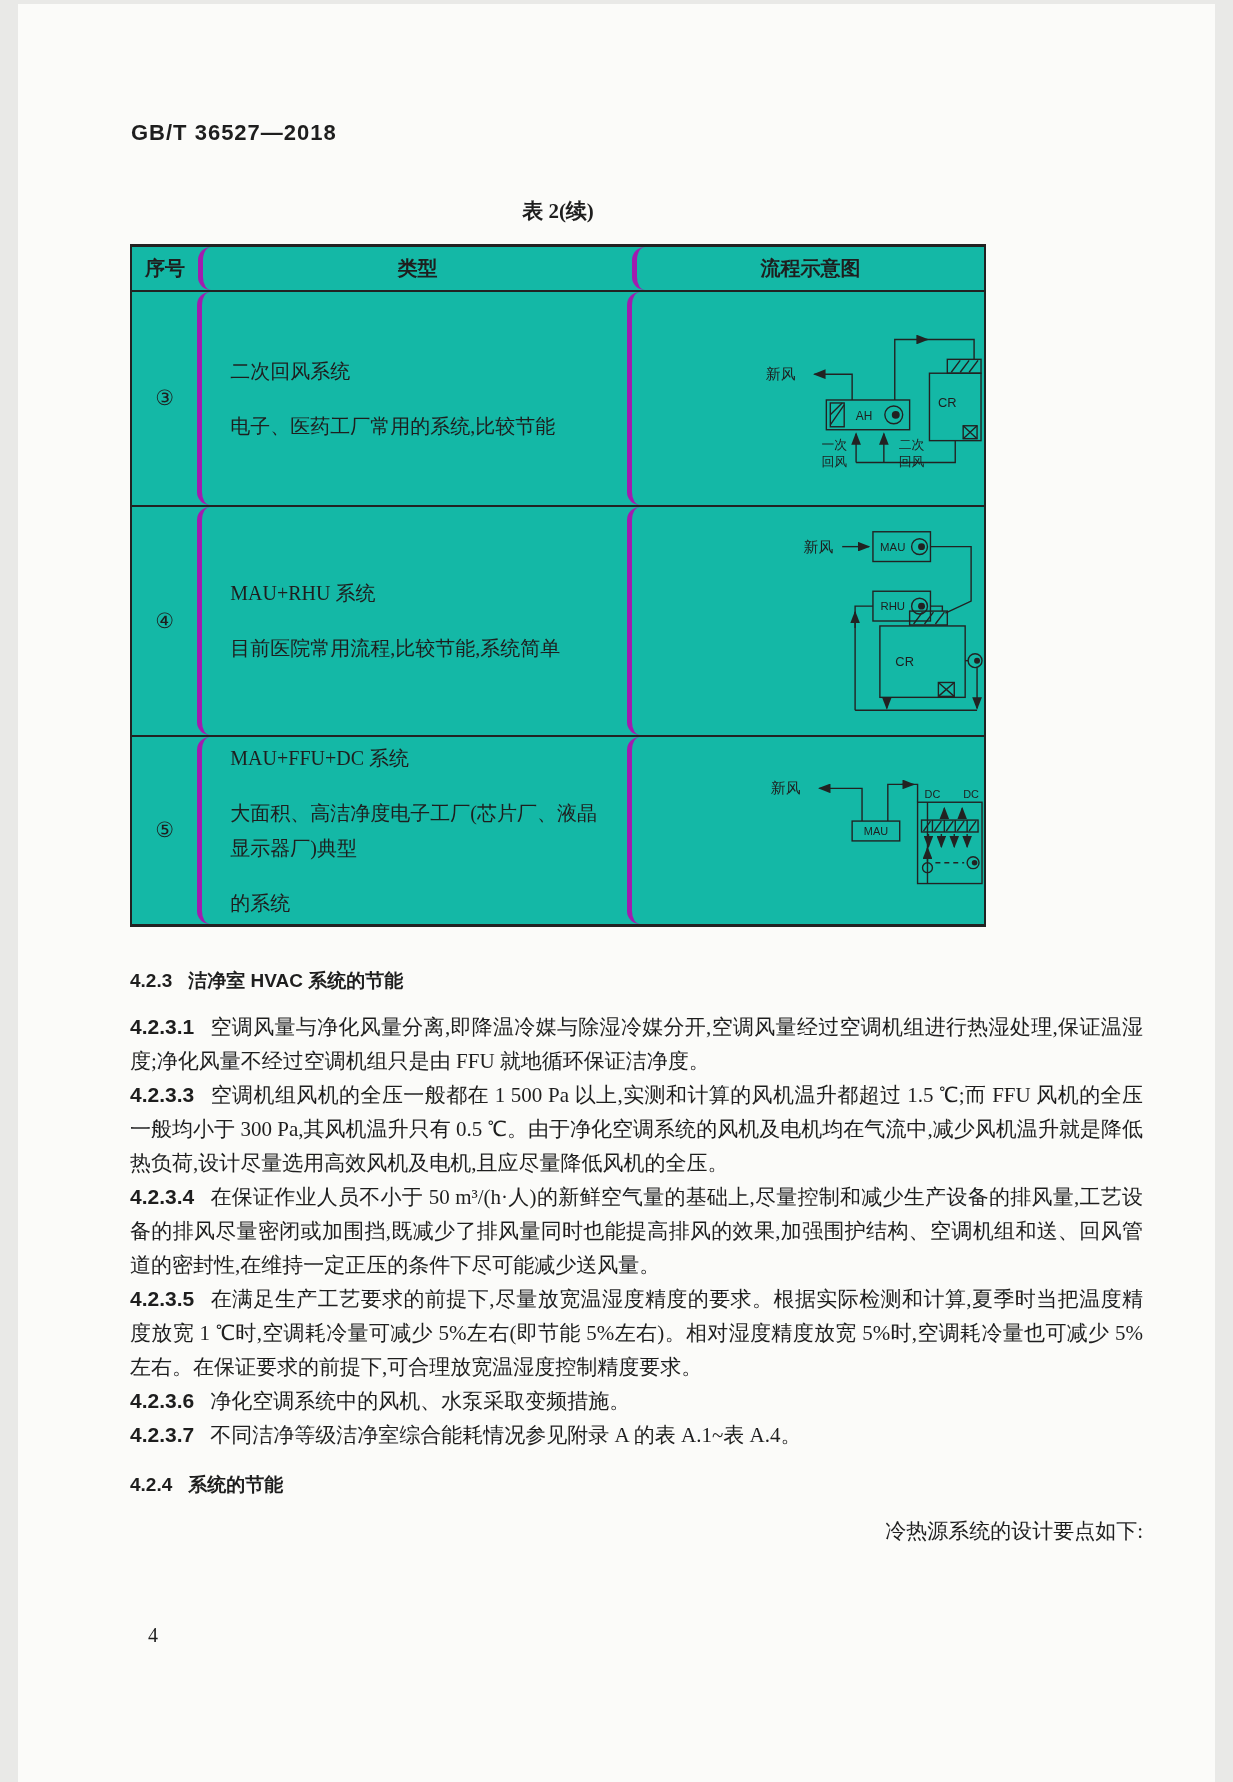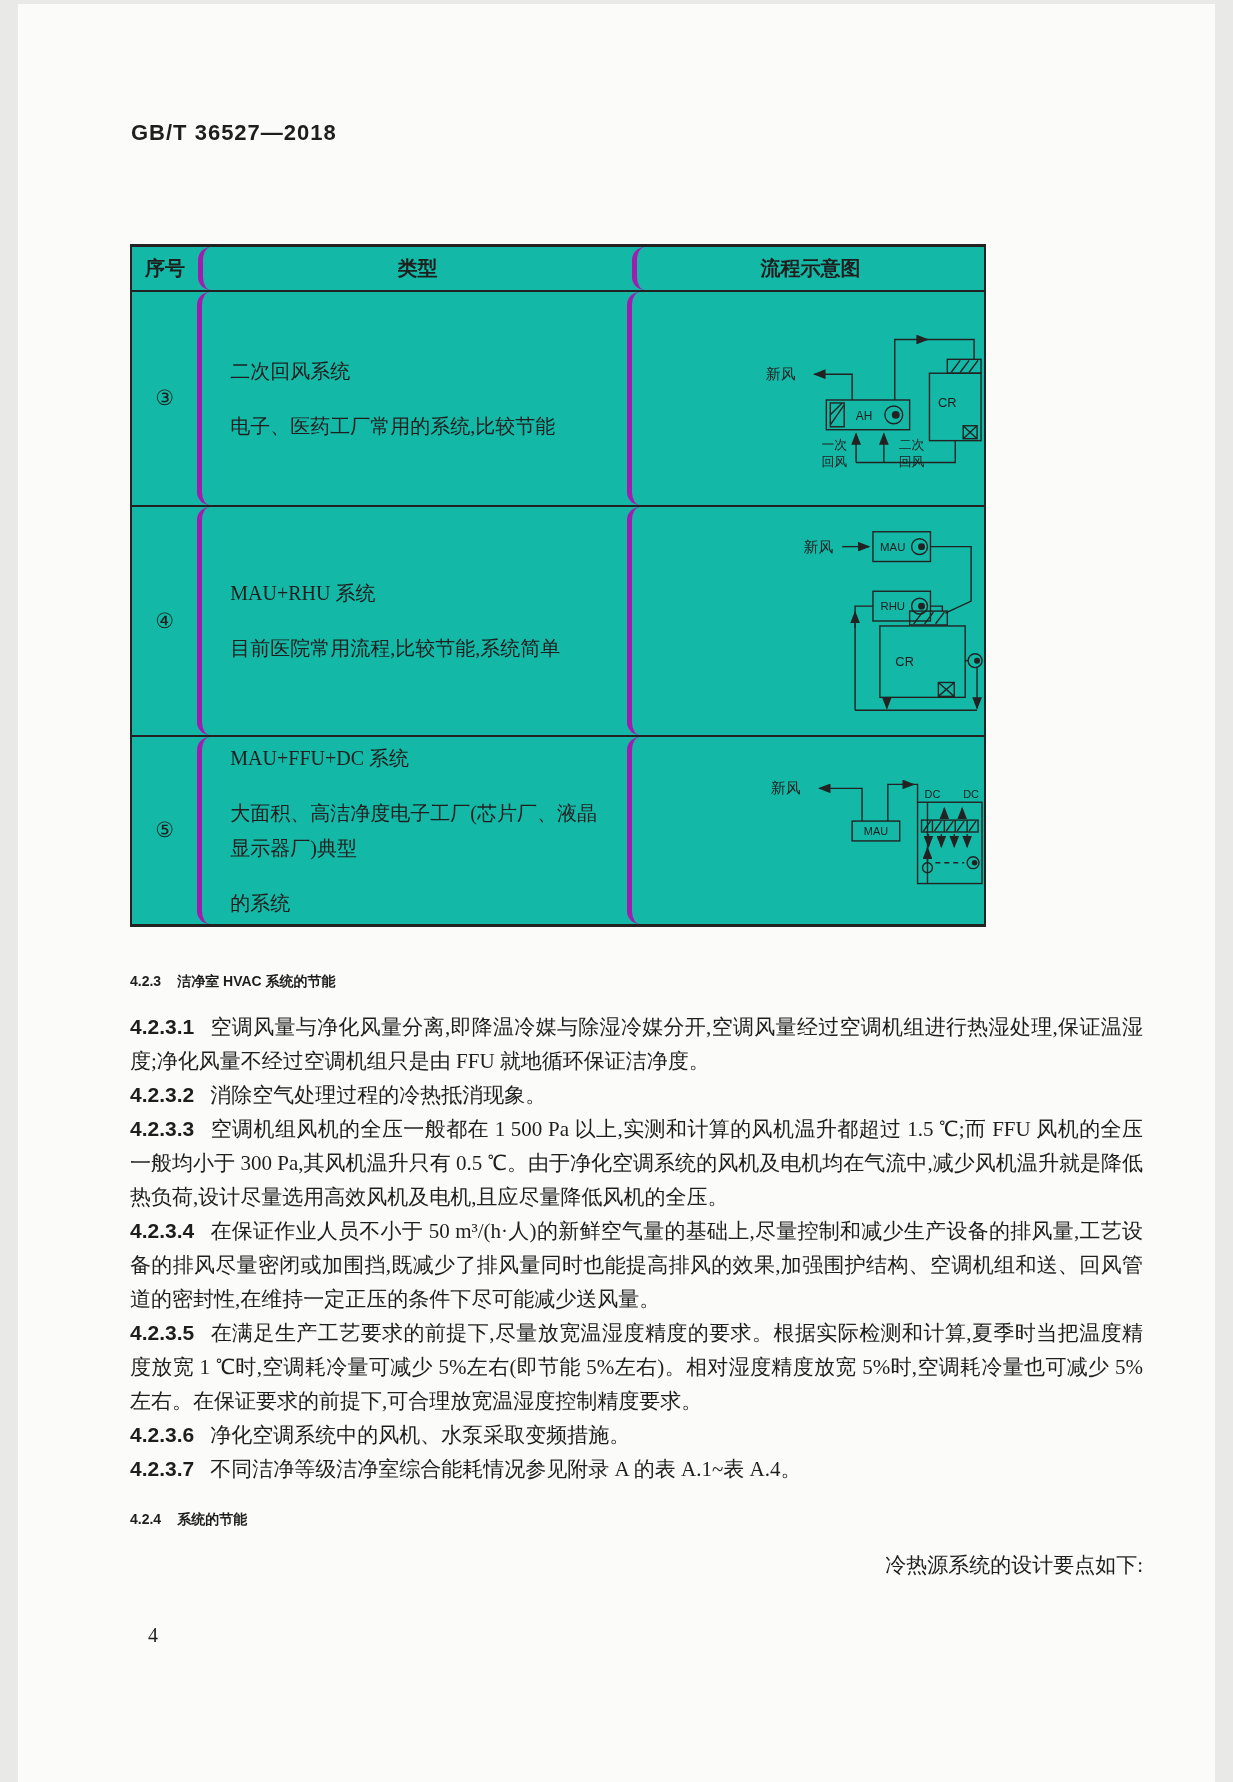--- a/index.html
+++ b/index.html
@@ -44,40 +44,41 @@
     height:100%; display:flex; flex-direction:column; justify-content:center;
     padding-left:28px; padding-right:14px;gap:20px;
   }
   .type-lines p { font-size:20px; line-height:35px; text-align:left; }
   .diagram-cell svg { display:block; }
   svg text { font-family:"Liberation Sans", sans-serif; }
 
   .doc-body { position:absolute; left:112px; top:960px; width:1013px; }
   .clause-heading {
     font-family:"Liberation Sans", sans-serif;
-    font-size:14px; font-weight:bold; line-height:34px; margin:16px 0 12px 0;
+    font-size:19px; font-weight:bold; line-height:34px; margin:16px 0 12px 0;
   }
   .clause-heading.first { margin-top:0; }
   .clause { font-size:21px; line-height:34px; text-align:justify; }
   .clause-num {
     font-family:"Liberation Sans", sans-serif;
     font-weight:bold; padding-right:16px; white-space:nowrap;
   }
   .indent1 { text-indent:26px; text-align:right; }
   .list-item { padding-left:26px; text-align:left; }
   .list-marker { padding-right:18px; }
   .page-number { position:absolute; left:130px; top:1620px; font-size:20px; }
 </style>
 </head>
 <body>
 
 <div class="page">
 
   <div class="doc-number">GB/T 36527—2018</div>
 
+  <div class="table-title">表 2(续)</div>
 
   <div class="gbtable">
 
     <div class="trow thead">
       <div class="cell col-seq">序号</div>
       <div class="cell col-type">类型</div>
       <div class="cell col-diagram">流程示意图</div>
     </div>
 
     <div class="trow r1">
@@ -229,21 +230,20 @@
       </div>
     </div>
   </div>
 
   <div class="doc-body">
 
     <h3 class="clause-heading first"><span class="clause-num">4.2.3</span><span>洁净室 HVAC 系统的节能</span></h3>
 
     <p class="clause"><span class="clause-num">4.2.3.1</span><span>空调风量与净化风量分离,即降温冷媒与除湿冷媒分开,空调风量经过空调机组进行热湿处理,保证温湿度;净化风量不经过空调机组只是由 FFU 就地循环保证洁净度。</span></p>
 
-    <p class="clause"><span class="clause-num">4.2.3.2</span><span>消除空气处理过程的冷热抵消现象。</span></p>
 
     <p class="clause"><span class="clause-num">4.2.3.3</span><span>空调机组风机的全压一般都在 1 500 Pa 以上,实测和计算的风机温升都超过 1.5 ℃;而 FFU 风机的全压一般均小于 300 Pa,其风机温升只有 0.5 ℃。由于净化空调系统的风机及电机均在气流中,减少风机温升就是降低热负荷,设计尽量选用高效风机及电机,且应尽量降低风机的全压。</span></p>
 
     <p class="clause"><span class="clause-num">4.2.3.4</span><span>在保证作业人员不小于 50 m³/(h·人)的新鲜空气量的基础上,尽量控制和减少生产设备的排风量,工艺设备的排风尽量密闭或加围挡,既减少了排风量同时也能提高排风的效果,加强围护结构、空调机组和送、回风管道的密封性,在维持一定正压的条件下尽可能减少送风量。</span></p>
 
     <p class="clause"><span class="clause-num">4.2.3.5</span><span>在满足生产工艺要求的前提下,尽量放宽温湿度精度的要求。根据实际检测和计算,夏季时当把温度精度放宽 1 ℃时,空调耗冷量可减少 5%左右(即节能 5%左右)。相对湿度精度放宽 5%时,空调耗冷量也可减少 5%左右。在保证要求的前提下,可合理放宽温湿度控制精度要求。</span></p>
 
     <p class="clause"><span class="clause-num">4.2.3.6</span><span>净化空调系统中的风机、水泵采取变频措施。</span></p>
 
     <p class="clause"><span class="clause-num">4.2.3.7</span><span>不同洁净等级洁净室综合能耗情况参见附录 A 的表 A.1~表 A.4。</span></p>

